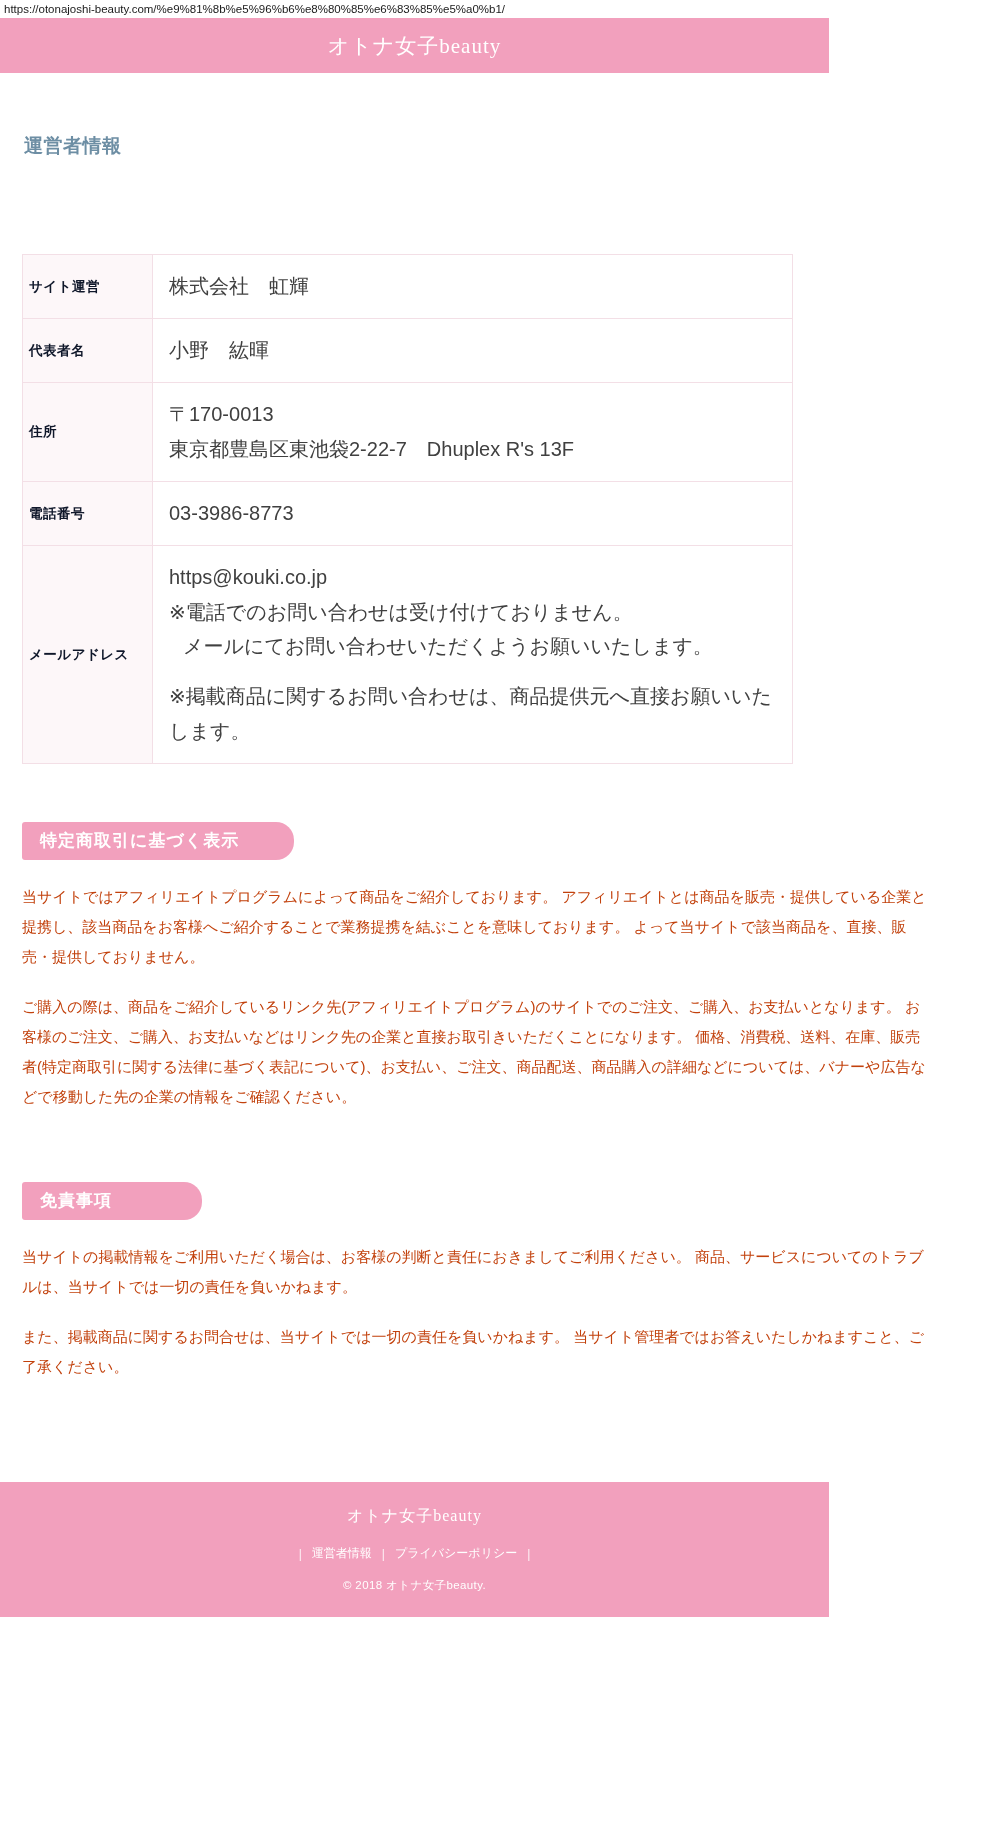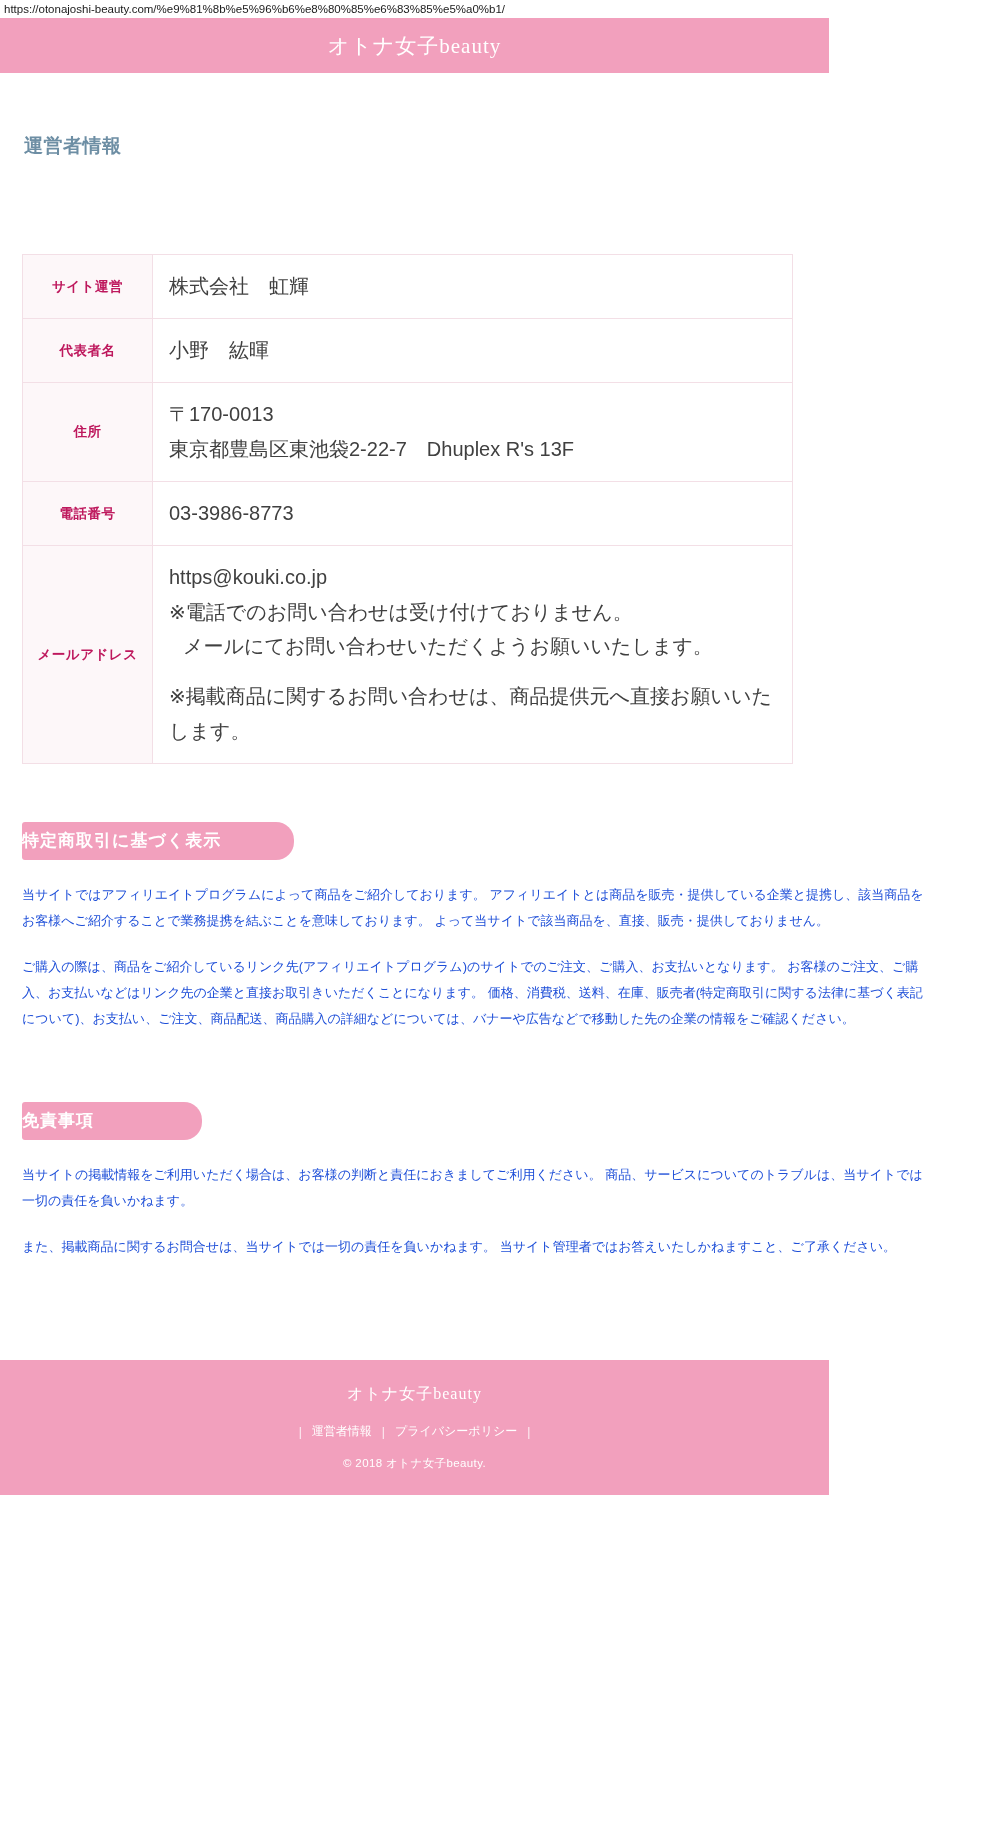--- a/index.html
+++ b/index.html
@@ -66,23 +66,22 @@
     background: #fff;
     font-size: 14px;
   }
   table.info td {
     border: 1px solid #f3dfe6;
     padding: 14px 16px;
     vertical-align: middle;
   }
   table.info td.label {
     width: 117px;
-    text-align: center;
     font-weight: bold;
-    color: #be185d;
+    color: #0f172a;
     background: #fdf7f9;
     padding: 14px 6px;
     font-size: 13.5px;
     letter-spacing: 0.5px;
   }
   table.info td.value {
     color: #404040;
     line-height: 1.75;
     font-size: 20px;
   }
@@ -92,32 +91,33 @@
   
   .section-heading {
     margin: 0 0 0 2px;
     background: #f2a0bd;
     color: #ffffff;
     font-size: 17px;
     font-weight: bold;
     width: 272px;
     height: 38px;
     line-height: 38px;
+    padding-left: 18px;
     box-sizing: border-box;
     letter-spacing: 1px;
     border-radius: 3px 18px 18px 3px;
   }
   .section-heading.narrow { width: 180px; }
   .sec-wrap { margin-top: 58px; }
   .sec-wrap.second { margin-top: 70px; }
   .body-text {
     margin: 22px 0 0 2px;
-    font-size: 13px;
+    font-size: 15px;
     line-height: 2.0;
-    color: #1d4ed8;
+    color: #c2410c;
     width: 905px;
   }
   .body-text p { margin: 0 0 0 0; }
   .body-text p + p { margin-top: 20px; }
   
   .site-footer {
     margin-top: 100px;
     background: #f2a0bd;
     height: 135px;
     display: flex;

